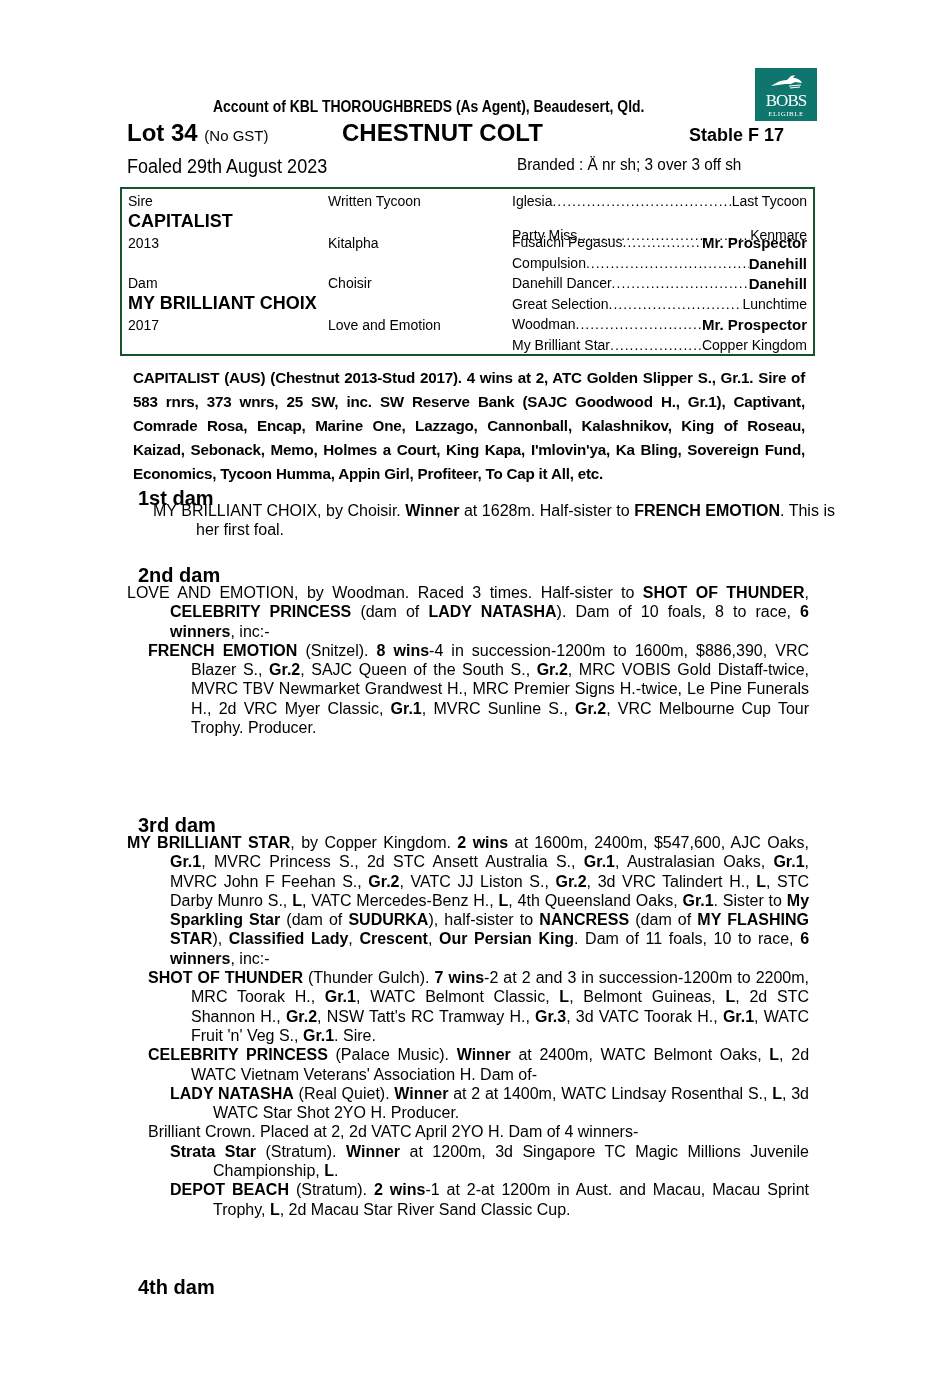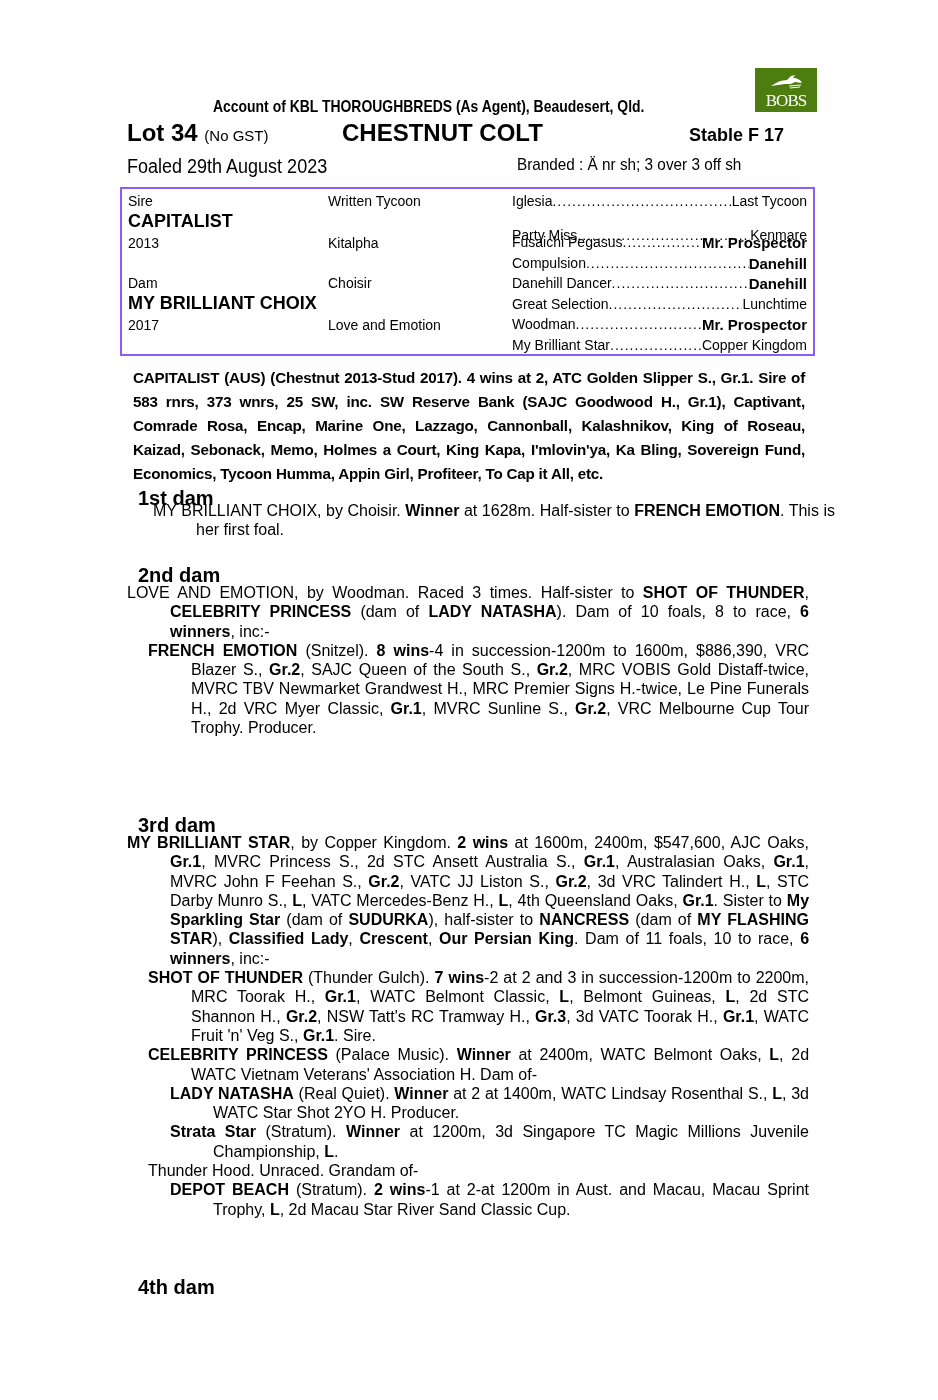--- a/index.html
+++ b/index.html
@@ -1,33 +1,33 @@
 <!DOCTYPE html>
 <html><head>
 <meta charset="utf-8">
 <style>
   html, body { margin: 0; padding: 0; background: #ffffff; }
   body { width: 938px; height: 1400px; position: relative; overflow: hidden; color: #000; font-family: "Liberation Sans", sans-serif; }
   .abs { position: absolute; }
   .cond { transform-origin: left top; display: inline-block; white-space: nowrap; }
 
-  #logo { left: 755px; top: 68px; width: 62px; height: 44px; background: #4d7c0f; color: #fff; }
+  #logo { left: 755px; top: 68px; width: 62px; height: 53px; background: #0f766e; color: #fff; }
   #logo svg { position: absolute; left: 14px; top: 4px; }
   #logo .bobs { position: absolute; left: 0; width: 62px; top: 23px; text-align: center; font-family: "Liberation Serif", serif; font-size: 17px; letter-spacing: -1px; }
   #logo .elig { position: absolute; left: 0; width: 62px; top: 42px; text-align: center; font-family: "Liberation Serif", serif; font-size: 7px; letter-spacing: 0.5px; }
 
   #account { left: 213px; top: 97px; font-size: 17px; font-weight: bold; }
   #lot { left: 127px; top: 119px; font-size: 24px; font-weight: bold; }
   #lot .nogst { font-size: 15px; font-weight: normal; }
   #colt { left: 342px; top: 119px; font-size: 24px; font-weight: bold; }
   #stable { left: 689px; top: 125px; font-size: 18px; font-weight: bold; }
   #foaled { left: 127px; top: 155px; font-size: 20px; }
   #branded { left: 517px; top: 155px; font-size: 17px; }
 
-  #pedigree { left: 120px; top: 187px; width: 695px; height: 169px; border: 2px solid #8b5cf6; box-sizing: border-box; }
+  #pedigree { left: 120px; top: 187px; width: 695px; height: 169px; border: 2px solid #14532d; box-sizing: border-box; }
   .ped { position: absolute; font-size: 14px; white-space: nowrap; }
   .ped.big { font-size: 18px; font-weight: bold; }
   .anc { position: absolute; left: 390px; width: 295px; font-size: 14px; display: flex; white-space: nowrap; }
   .anc .dots { flex: 1; overflow: hidden; }
   .anc .dots::after { content: "................................................................................................"; letter-spacing: 1px; }
   .anc .r.b { font-weight: bold; font-size: 15px; }
 
   #sire-note { left: 133px; top: 366px; width: 672px; font-size: 15.2px; font-weight: bold; line-height: 24px; text-align: justify; letter-spacing: -0.2px; }
 
   .sec-h { position: absolute; left: 138px; font-size: 20px; font-weight: bold; }
@@ -139,21 +139,21 @@
   <span class="t hang2"><b>FRENCH EMOTION</b> (Snitzel). <b>8 wins</b>-4 in succession-1200m to 1600m, $886,390, VRC Blazer S., <b>Gr.2</b>, SAJC Queen of the South S., <b>Gr.2</b>, MRC VOBIS Gold Distaff-twice, MVRC TBV Newmarket Grandwest H., MRC Premier Signs H.-twice, Le Pine Funerals H., 2d VRC Myer Classic, <b>Gr.1</b>, MVRC Sunline S., <b>Gr.2</b>, VRC Melbourne Cup Tour Trophy. Producer.</span>
 </div>
 
 <div class="sec-h" style="top:814px;">3rd dam</div>
 <div class="para" style="top:833px;">
   <span class="t hang"><b>MY BRILLIANT STAR</b>, by Copper Kingdom. <b>2 wins</b> at 1600m, 2400m, $547,600, AJC Oaks, <b>Gr.1</b>, MVRC Princess S., 2d STC Ansett Australia S., <b>Gr.1</b>, Australasian Oaks, <b>Gr.1</b>, MVRC John F Feehan S., <b>Gr.2</b>, VATC JJ Liston S., <b>Gr.2</b>, 3d VRC Talindert H., <b>L</b>, STC Darby Munro S., <b>L</b>, VATC Mercedes-Benz H., <b>L</b>, 4th Queensland Oaks, <b>Gr.1</b>. Sister to <b>My Sparkling Star</b> (dam of <b>SUDURKA</b>), half-sister to <b>NANCRESS</b> (dam of <b>MY FLASHING STAR</b>), <b>Classified Lady</b>, <b>Crescent</b>, <b>Our Persian King</b>. Dam of 11 foals, 10 to race, <b>6 winners</b>, inc:-</span>
   <div id="dam3-progeny">
       <span class="t hang2"><b>SHOT OF THUNDER</b> (Thunder Gulch). <b>7 wins</b>-2 at 2 and 3 in succession-1200m to 2200m, MRC Toorak H., <b>Gr.1</b>, WATC Belmont Classic, <b>L</b>, Belmont Guineas, <b>L</b>, 2d STC Shannon H., <b>Gr.2</b>, NSW Tatt's RC Tramway H., <b>Gr.3</b>, 3d VATC Toorak H., <b>Gr.1</b>, WATC Fruit 'n' Veg S., <b>Gr.1</b>. Sire.</span>
       <span class="t hang2"><b>CELEBRITY PRINCESS</b> (Palace Music). <b>Winner</b> at 2400m, WATC Belmont Oaks, <b>L</b>, 2d WATC Vietnam Veterans' Association H. Dam of-</span>
       <span class="t hang3"><b>LADY NATASHA</b> (Real Quiet). <b>Winner</b> at 2 at 1400m, WATC Lindsay Rosenthal S., <b>L</b>, 3d WATC Star Shot 2YO H. Producer.</span>
+      <span class="t hang2">Brilliant Crown. Placed at 2, 2d VATC April 2YO H. Dam of 4 winners-</span>
       <span class="t hang3"><b>Strata Star</b> (Stratum). <b>Winner</b> at 1200m, 3d Singapore TC Magic Millions Juvenile Championship, <b>L</b>.</span>
-      <span class="t hang2">Thunder Hood. Unraced. Grandam of-</span>
       <span class="t hang3"><b>DEPOT BEACH</b> (Stratum). <b>2 wins</b>-1 at 2-at 1200m in Aust. and Macau, Macau Sprint Trophy, <b>L</b>, 2d Macau Star River Sand Classic Cup.</span>
     </div>
 </div>
 
 <div class="sec-h" style="top:1276px;">4th dam</div>
 <div class="para" style="top:1295px;">
 </div>
 
 </body></html>

